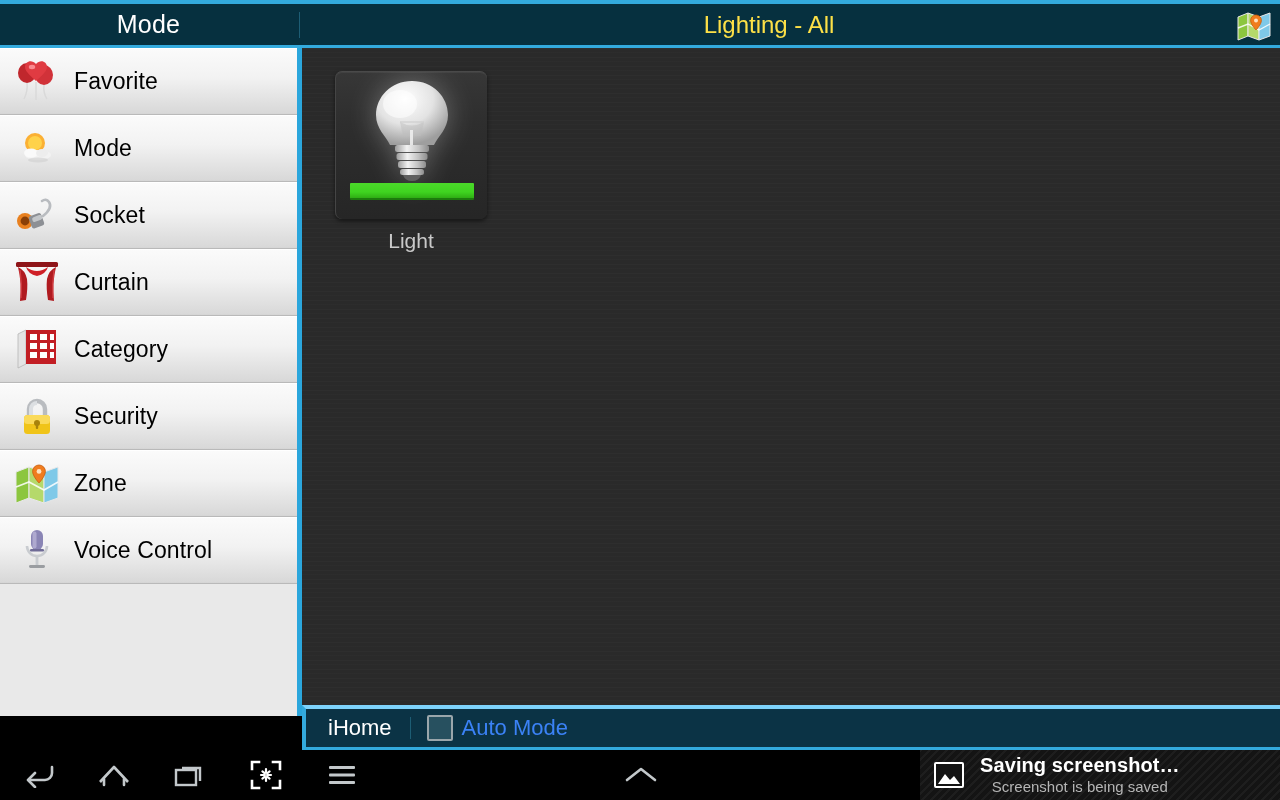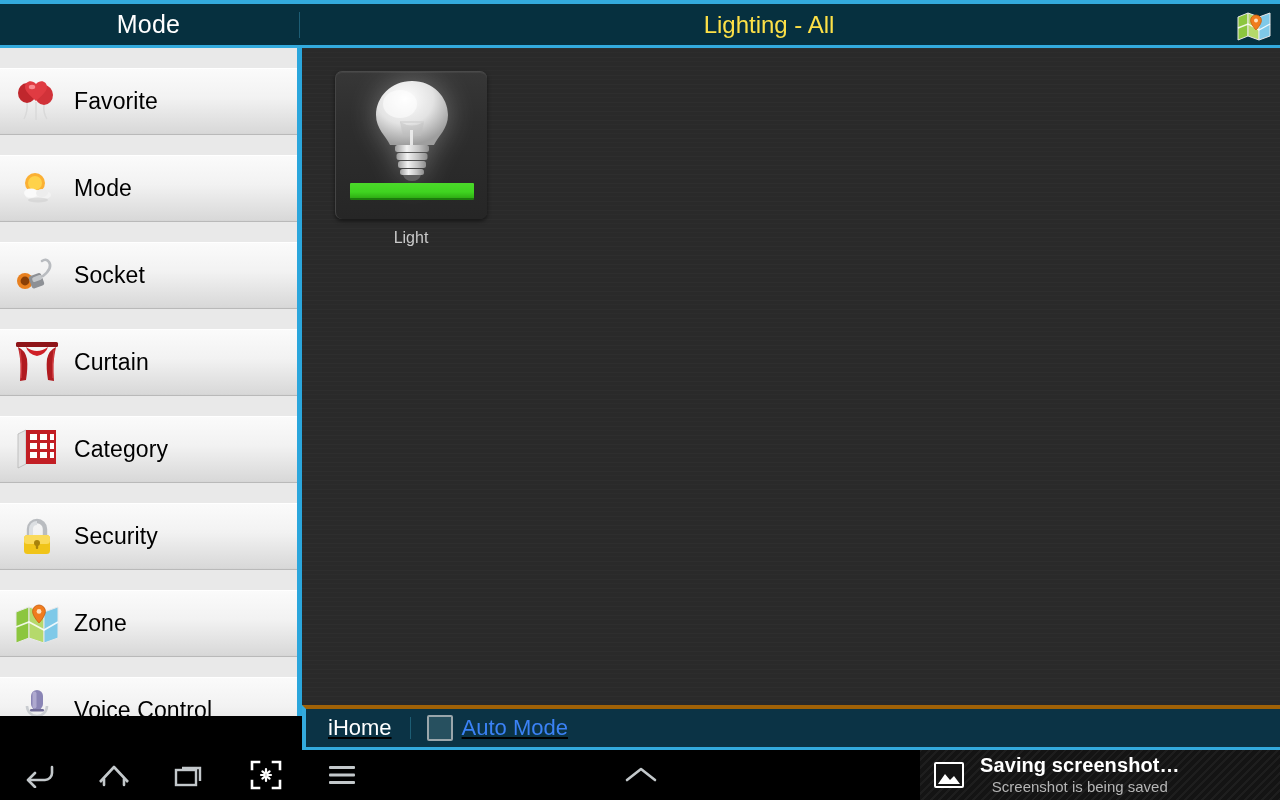--- a/index.html
+++ b/index.html
@@ -38,21 +38,20 @@
     position:absolute; left:0; top:48px; width:297px; height:668px;
     background:#e9e9e9; overflow:hidden;
   }
   .side-item{
     height:67px; width:100%;
     display:flex; align-items:center;
     background:linear-gradient(to bottom,#fbfbfb 0%,#f2f2f2 45%,#d8d8d8 99%,#cfcfcf 100%);
     border-bottom:1px solid #b9b9b9;
     box-shadow:inset 0 1px 0 #ffffff;
     position:relative;
-    margin-top:20px;
   }
   .side-ico{
     width:74px; min-width:74px; height:100%;
     display:flex; align-items:center; justify-content:center;
   }
   .side-ico svg{ display:block; }
   .side-label{
     font-size:23px; color:#000; letter-spacing:.1px;
   }
   .sidebar-edge{
@@ -86,31 +85,31 @@
     display:flex; align-items:flex-start; justify-content:center;
   }
   .bulbwrap{ margin-top:6px; filter:drop-shadow(0 0 14px rgba(255,255,255,.30)); }
   .statusbar{
     position:absolute; left:14px; bottom:19px; width:124px; height:17px;
     background:linear-gradient(to bottom,#4bd92a 0%,#3fd420 60%,#2fae14 100%);
     border-bottom:2px solid #1d7a0d;
     border-radius:1px;
   }
   .tile-label{
-    margin-top:10px; font-size:16px; color:#c9c9c9; text-align:center;
+    margin-top:10px; font-size:21px; color:#c9c9c9; text-align:center;
   }
 
   
   .bottombar{
     position:absolute; left:302px; top:705px; width:978px; height:45px;
     background:#0b3345;
-    border-top:4px solid #a16207;
+    border-top:4px solid #7dd3fc;
     border-left:4px solid #33aadd;
     border-bottom:3px solid #33aadd;
-    display:flex; align-items:center; padding-left:22px;text-decoration:underline;
+    display:flex; align-items:center; padding-left:22px;
   }
   .bb-home{ color:#ffffff; font-size:22px; }
   .bb-sep{ width:1px; height:22px; background:#1d5d74; margin:0 16px 0 18px; }
   .bb-check{
     width:26px; height:26px; background:#27505f;
     border:2px solid #9aa6ab; border-radius:2px;
   }
   .bb-auto{ color:#3b82f6; font-size:22px; margin-left:9px; }
 
   .black-left{

